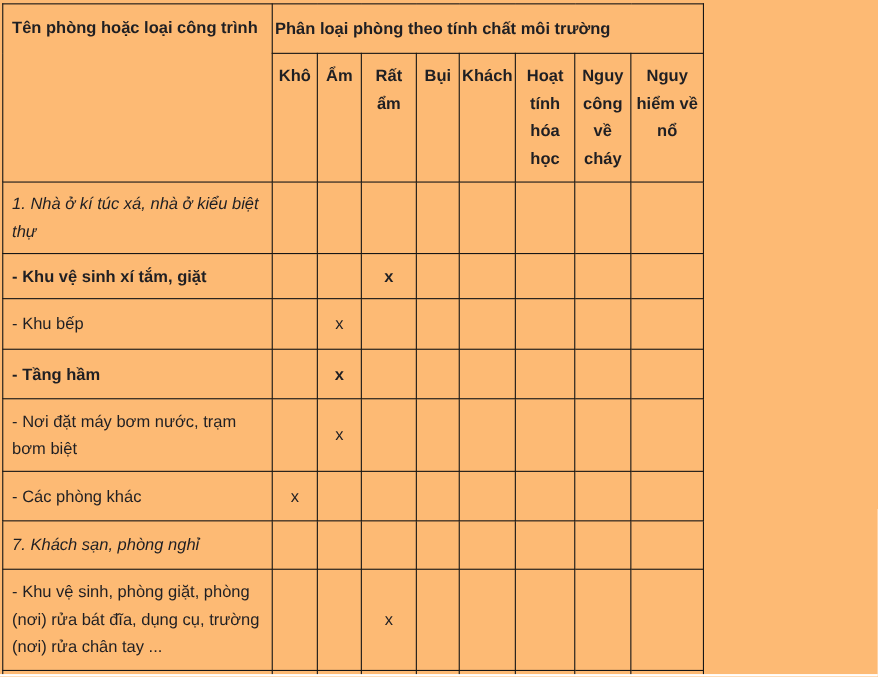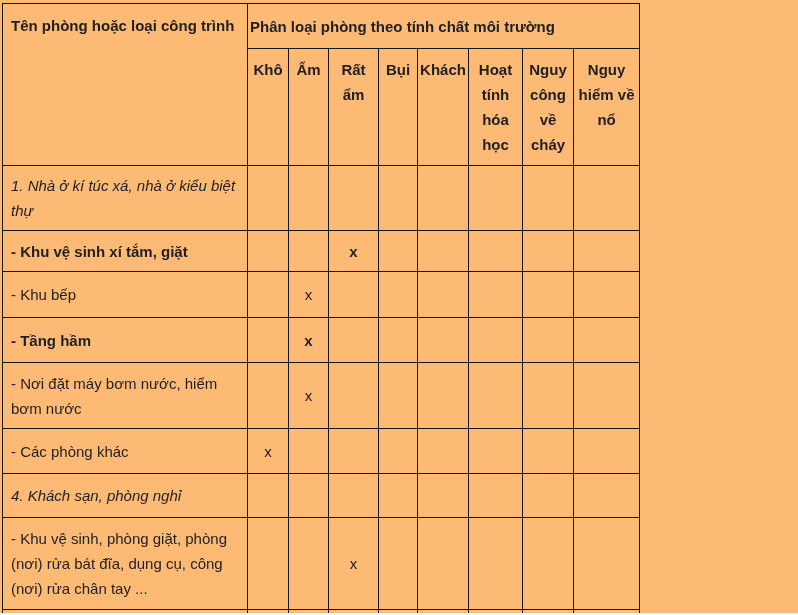--- a/index.html
+++ b/index.html
@@ -143,21 +143,21 @@
           <td class="mark"></td>
           <td class="mark">x</td>
           <td class="mark"></td>
           <td class="mark"></td>
           <td class="mark"></td>
           <td class="mark"></td>
           <td class="mark"></td>
           <td class="mark"></td>
         </tr>
         <tr>
-          <td class="name">- Nơi đặt máy bơm nước, hiểm bơm nước</td>
+          <td class="name">- Nơi đặt máy bơm nước, trạm bơm biệt</td>
           <td class="mark"></td>
           <td class="mark">x</td>
           <td class="mark"></td>
           <td class="mark"></td>
           <td class="mark"></td>
           <td class="mark"></td>
           <td class="mark"></td>
           <td class="mark"></td>
         </tr>
         <tr>
@@ -165,32 +165,32 @@
           <td class="mark">x</td>
           <td class="mark"></td>
           <td class="mark"></td>
           <td class="mark"></td>
           <td class="mark"></td>
           <td class="mark"></td>
           <td class="mark"></td>
           <td class="mark"></td>
         </tr>
         <tr>
-          <td class="name section">4. Khách sạn, phòng nghỉ</td>
-          <td class="mark"></td>
-          <td class="mark"></td>
-          <td class="mark"></td>
-          <td class="mark"></td>
-          <td class="mark"></td>
-          <td class="mark"></td>
-          <td class="mark"></td>
-          <td class="mark"></td>
-        </tr>
-        <tr>
-          <td class="name">- Khu vệ sinh, phòng giặt, phòng (nơi) rửa bát đĩa, dụng cụ, công (nơi) rửa chân tay ...</td>
+          <td class="name section">7. Khách sạn, phòng nghỉ</td>
+          <td class="mark"></td>
+          <td class="mark"></td>
+          <td class="mark"></td>
+          <td class="mark"></td>
+          <td class="mark"></td>
+          <td class="mark"></td>
+          <td class="mark"></td>
+          <td class="mark"></td>
+        </tr>
+        <tr>
+          <td class="name">- Khu vệ sinh, phòng giặt, phòng (nơi) rửa bát đĩa, dụng cụ, trường (nơi) rửa chân tay ...</td>
           <td class="mark"></td>
           <td class="mark"></td>
           <td class="mark">x</td>
           <td class="mark"></td>
           <td class="mark"></td>
           <td class="mark"></td>
           <td class="mark"></td>
           <td class="mark"></td>
         </tr>
         <tr>

